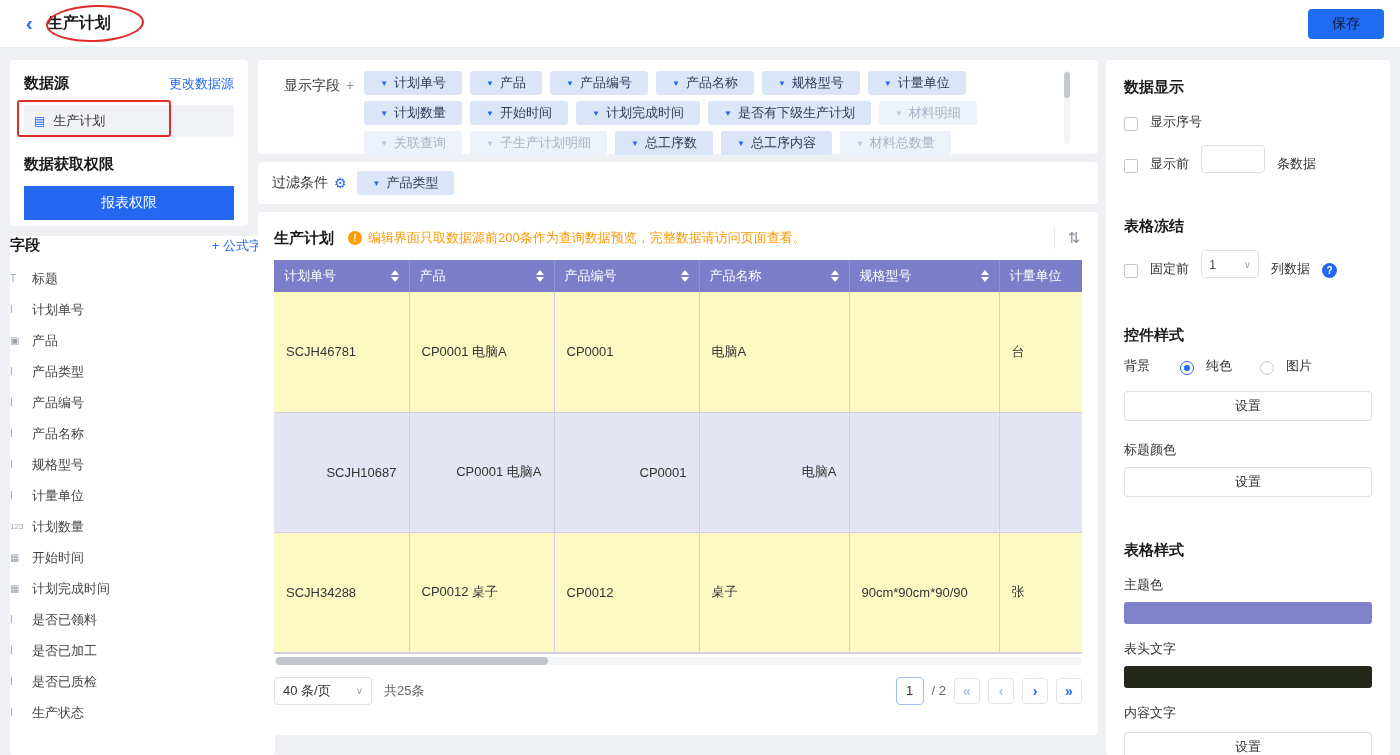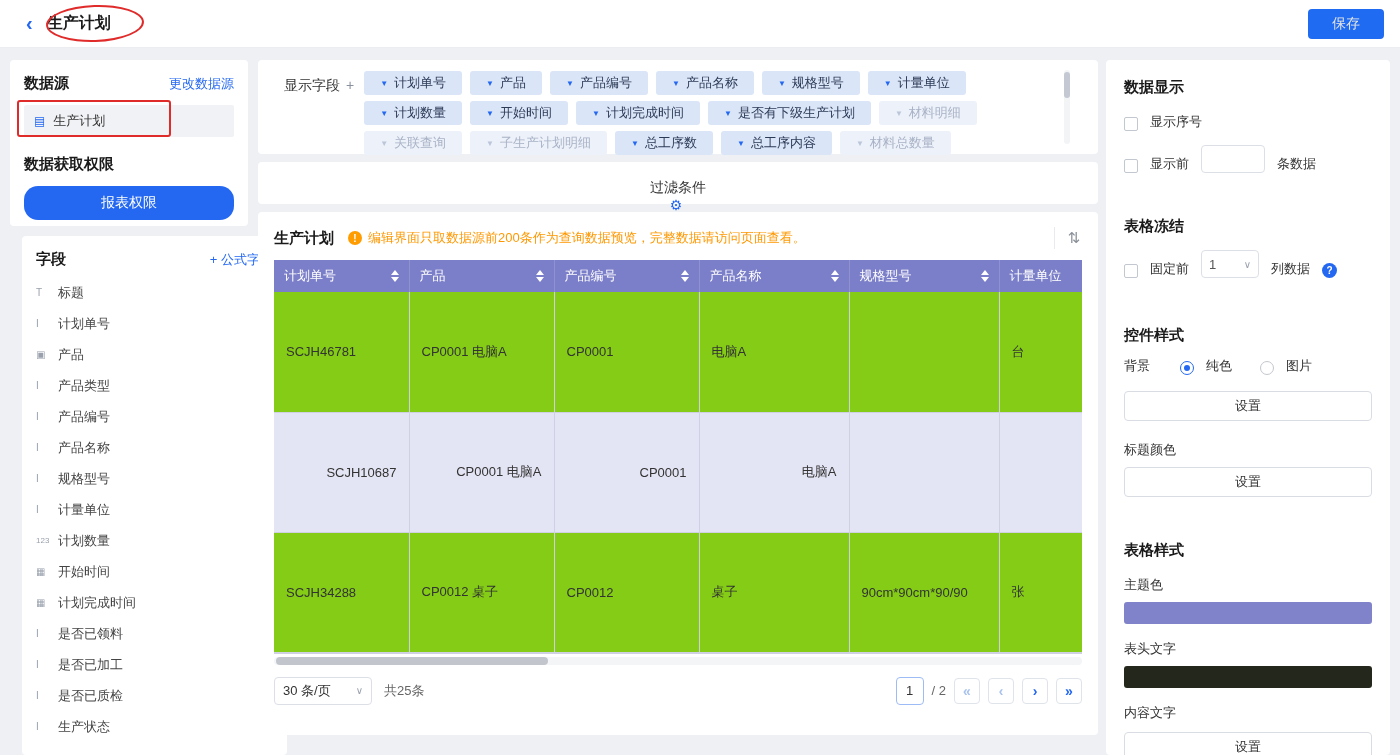--- a/index.html
+++ b/index.html
@@ -9,76 +9,76 @@
     background:#eef0f4; color:#333;
     font-family:"Liberation Sans","DejaVu Sans",sans-serif;
     font-size:13px;
   }
   .panel { position:absolute; background:#fff; border-radius:4px; }
 
   
   .topbar { position:absolute; left:0; top:0; width:1400px; height:48px; background:#fff; border-bottom:1px solid #ebedf0; display:flex; align-items:center; padding:0 16px; }
   .back-icon { color:#2468f2; font-size:20px; font-weight:700; margin:0 14px 0 10px; cursor:pointer; }
   .page-title { font-size:16px; font-weight:700; color:#1a1a1a; }
-  .save-btn { margin-left:auto; background:#1f6bf2; color:#e5e5e5; border:none; border-radius:4px; height:30px; padding:0 24px; font-size:14px; }
+  .save-btn { margin-left:auto; background:#1f6bf2; color:#0f172a; border:none; border-radius:4px; height:30px; padding:0 24px; font-size:14px; }
 
   
   .anno { position:absolute; border:2px solid #e02b2b; z-index:50; pointer-events:none; }
   .anno-ellipse { left:46px; top:5px; width:98px; height:37px; border-radius:50%; transform:rotate(-2deg); }
   .anno-rect { left:17px; top:100px; width:154px; height:37px; border-radius:3px; }
 
   
   .ds-panel { left:10px; top:60px; width:238px; height:166px; padding:14px; }
   .row-between { display:flex; align-items:center; justify-content:space-between; }
   .sec-title { font-size:15px; font-weight:700; color:#1a1a1a; }
   .blue-link { color:#2468f2; font-size:13px; cursor:pointer; }
   .ds-item { margin-top:12px; height:32px; background:#f1f2f5; display:flex; align-items:center; padding:0 10px; font-size:13px; border-radius:2px; }
   .ds-item .ico { color:#2468f2; margin-right:8px; font-size:12px; }
   .perm-title { margin-top:18px; }
-  .perm-btn { margin-top:12px; width:100%; height:34px; background:#2468f2; color:#fff; border:none; border-radius:14px; font-size:14px; }
-
-  .fields-panel { left:22px; top:236px; width:265px; height:519px; padding:14px; overflow:hidden; }
+  .perm-btn { margin-top:12px; width:100%; height:34px; background:#2468f2; color:#fff; border:none; border-radius:0; font-size:14px; }
+
+  .fields-panel { left:10px; top:236px; width:265px; height:519px; overflow:hidden; }
   .field-list { margin-top:8px; }
   .field-item { height:31px; display:flex; align-items:center; font-size:13px; color:#444; cursor:pointer; }
   .field-item .f-ico { width:22px; color:#9aa1ad; font-size:10px; flex:none; }
 
   
   .chips-panel { left:258px; top:60px; width:840px; height:94px; padding:8px 26px; display:flex; }
   .df-label { font-size:14px; color:#333; white-space:nowrap; margin-top:9px; }
   .plus-btn { color:#8a919e; font-size:14px; margin:9px 0 0 6px; cursor:pointer; }
   .chips-wrap { flex:1; display:flex; flex-wrap:wrap; align-content:flex-start; margin-left:10px; padding-right:14px; position:relative; }
   .chip { height:24px; display:inline-flex; align-items:center; gap:6px; padding:0 16px; border-radius:3px; font-size:13px; margin:3px 8px 3px 0; cursor:pointer; }
   .chip .caret { font-size:8px; }
   .chip.active { background:#dbe5f8; color:#2b3a55; }
   .chip.active .caret { color:#2468f2; }
   .chip.muted { background:#edf1f9; color:#a9b3c7; }
   .chip.muted .caret { color:#bcc6da; }
   .vscroll { position:absolute; right:2px; top:2px; width:6px; height:74px; background:#f3f4f6; border-radius:3px; }
   .vscroll .thumb { position:absolute; top:2px; left:0; width:6px; height:26px; background:#c3c8d2; border-radius:3px; }
 
-  .filter-panel { left:258px; top:162px; width:840px; height:42px; padding:17px 14px; display:flex; align-items:center;flex-direction:column; }
+  .filter-panel { left:258px; top:162px; width:840px; height:42px; padding:17px 14px; display:flex; align-items:center; }
   .filter-label { font-size:14px; color:#333; }
   .gear-icon { color:#2468f2; font-size:14px; margin:0 10px 0 6px; cursor:pointer; }
 
   .table-panel { left:258px; top:212px; width:840px; height:523px; padding:12px 16px; }
   .tp-head { display:flex; align-items:center; height:28px; }
   .tp-title { font-size:15px; font-weight:700; color:#1a1a1a; }
   .warn { display:flex; align-items:center; margin-left:14px; color:#ff9800; font-size:13px; }
   .warn-icon { width:14px; height:14px; border-radius:50%; background:#ff9c00; color:#fff; font-size:10px; font-weight:700; display:inline-flex; align-items:center; justify-content:center; margin-right:6px; flex:none; }
   .sort-btn { margin-left:auto; border-left:1px solid #e8eaee; padding:2px 2px 2px 12px; color:#8a8f99; font-size:15px; cursor:pointer; }
 
   .tbl-wrap { margin-top:8px; width:808px; overflow:hidden; border-bottom:1px solid #cfd0e2; }
   table { border-collapse:collapse; table-layout:fixed; width:845px; }
   col.c0{width:135px} col.c1{width:145px} col.c2{width:145px} col.c3{width:150px} col.c4{width:150px} col.c5{width:120px}
   thead th { background:#7b7ec8; color:#fff; font-weight:400; font-size:13px; height:32px; border-right:1px solid #8f92cf; padding:0 10px; text-align:left; }
   thead .th-inner { display:flex; align-items:center; justify-content:space-between; }
   .sortpair { display:inline-flex; flex-direction:column; gap:2px; cursor:pointer; }
   .tri-up { width:0; height:0; border-left:4px solid transparent; border-right:4px solid transparent; border-bottom:5px solid #fff; }
   .tri-dn { width:0; height:0; border-left:4px solid transparent; border-right:4px solid transparent; border-top:5px solid #fff; }
-  tbody td { height:120px; border-right:1px solid #cfd0e2; border-bottom:1px solid #cfd0e2; padding:0 12px; font-size:13px; color:#333; background:#84cc16; vertical-align:middle; }
+  tbody td { height:120px; border-right:1px solid #cfd0e2; border-bottom:1px solid #cfd0e2; padding:0 12px; font-size:13px; color:#333; background:#fef9c3; vertical-align:middle; }
   tbody tr.alt td { background:#e4e5f4;text-align:right; }
 
   .hscroll { margin-top:3px; width:808px; height:8px; background:#f4f5f7; border-radius:4px; position:relative; }
   .hscroll .thumb { position:absolute; left:2px; top:0; width:272px; height:8px; background:#c2c5cc; border-radius:4px; }
 
   .pagination { margin-top:12px; display:flex; align-items:center; color:#555; }
   .size-select { width:98px; height:28px; border:1px solid #dcdfe6; border-radius:4px; display:flex; align-items:center; justify-content:space-between; padding:0 8px; color:#333; cursor:pointer; }
   .size-select .sel-caret { color:#9aa1ad; font-size:10px; }
   .total-text { margin-left:12px; color:#666; }
   .pg-right { margin-left:auto; display:flex; align-items:center; gap:8px; }
@@ -382,21 +382,21 @@
       </tbody>
     </table>
   </div>
 
   <div class="hscroll">
       <span class="thumb"></span>
     </div>
 
   <div class="pagination">
     <div class="size-select">
-      <span>30 条/页</span>
+      <span>40 条/页</span>
       <span class="sel-caret">∨</span>
     </div>
     <span class="total-text">共25条</span>
     <div class="pg-right">
       <span class="page-box">1</span>
       <span class="pg-sep">/ 2</span>
       <span class="nav-btn dis">«</span>
       <span class="nav-btn dis">‹</span>
       <span class="nav-btn en">›</span>
       <span class="nav-btn en">»</span>

